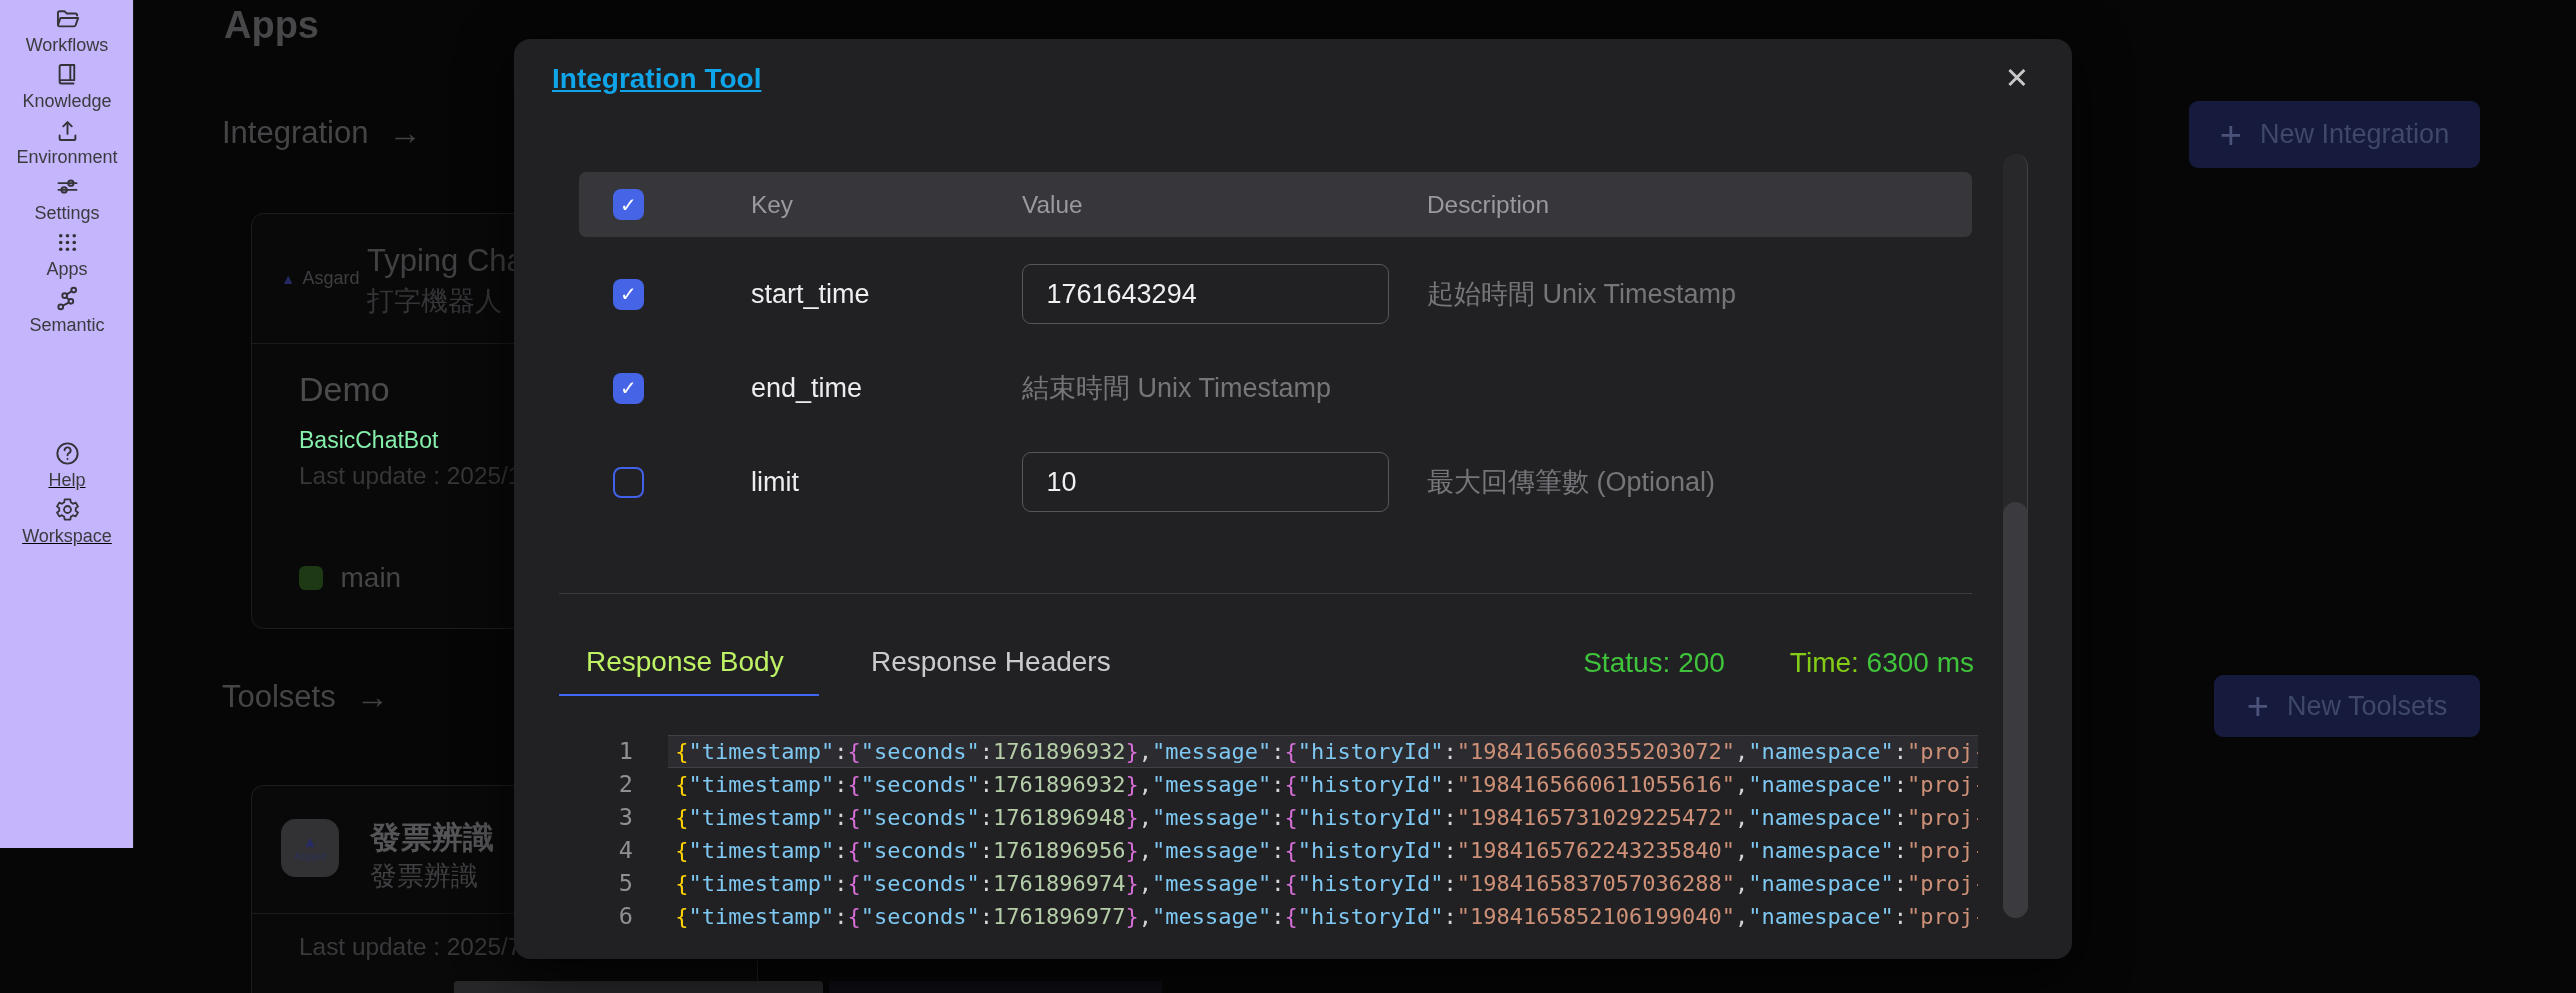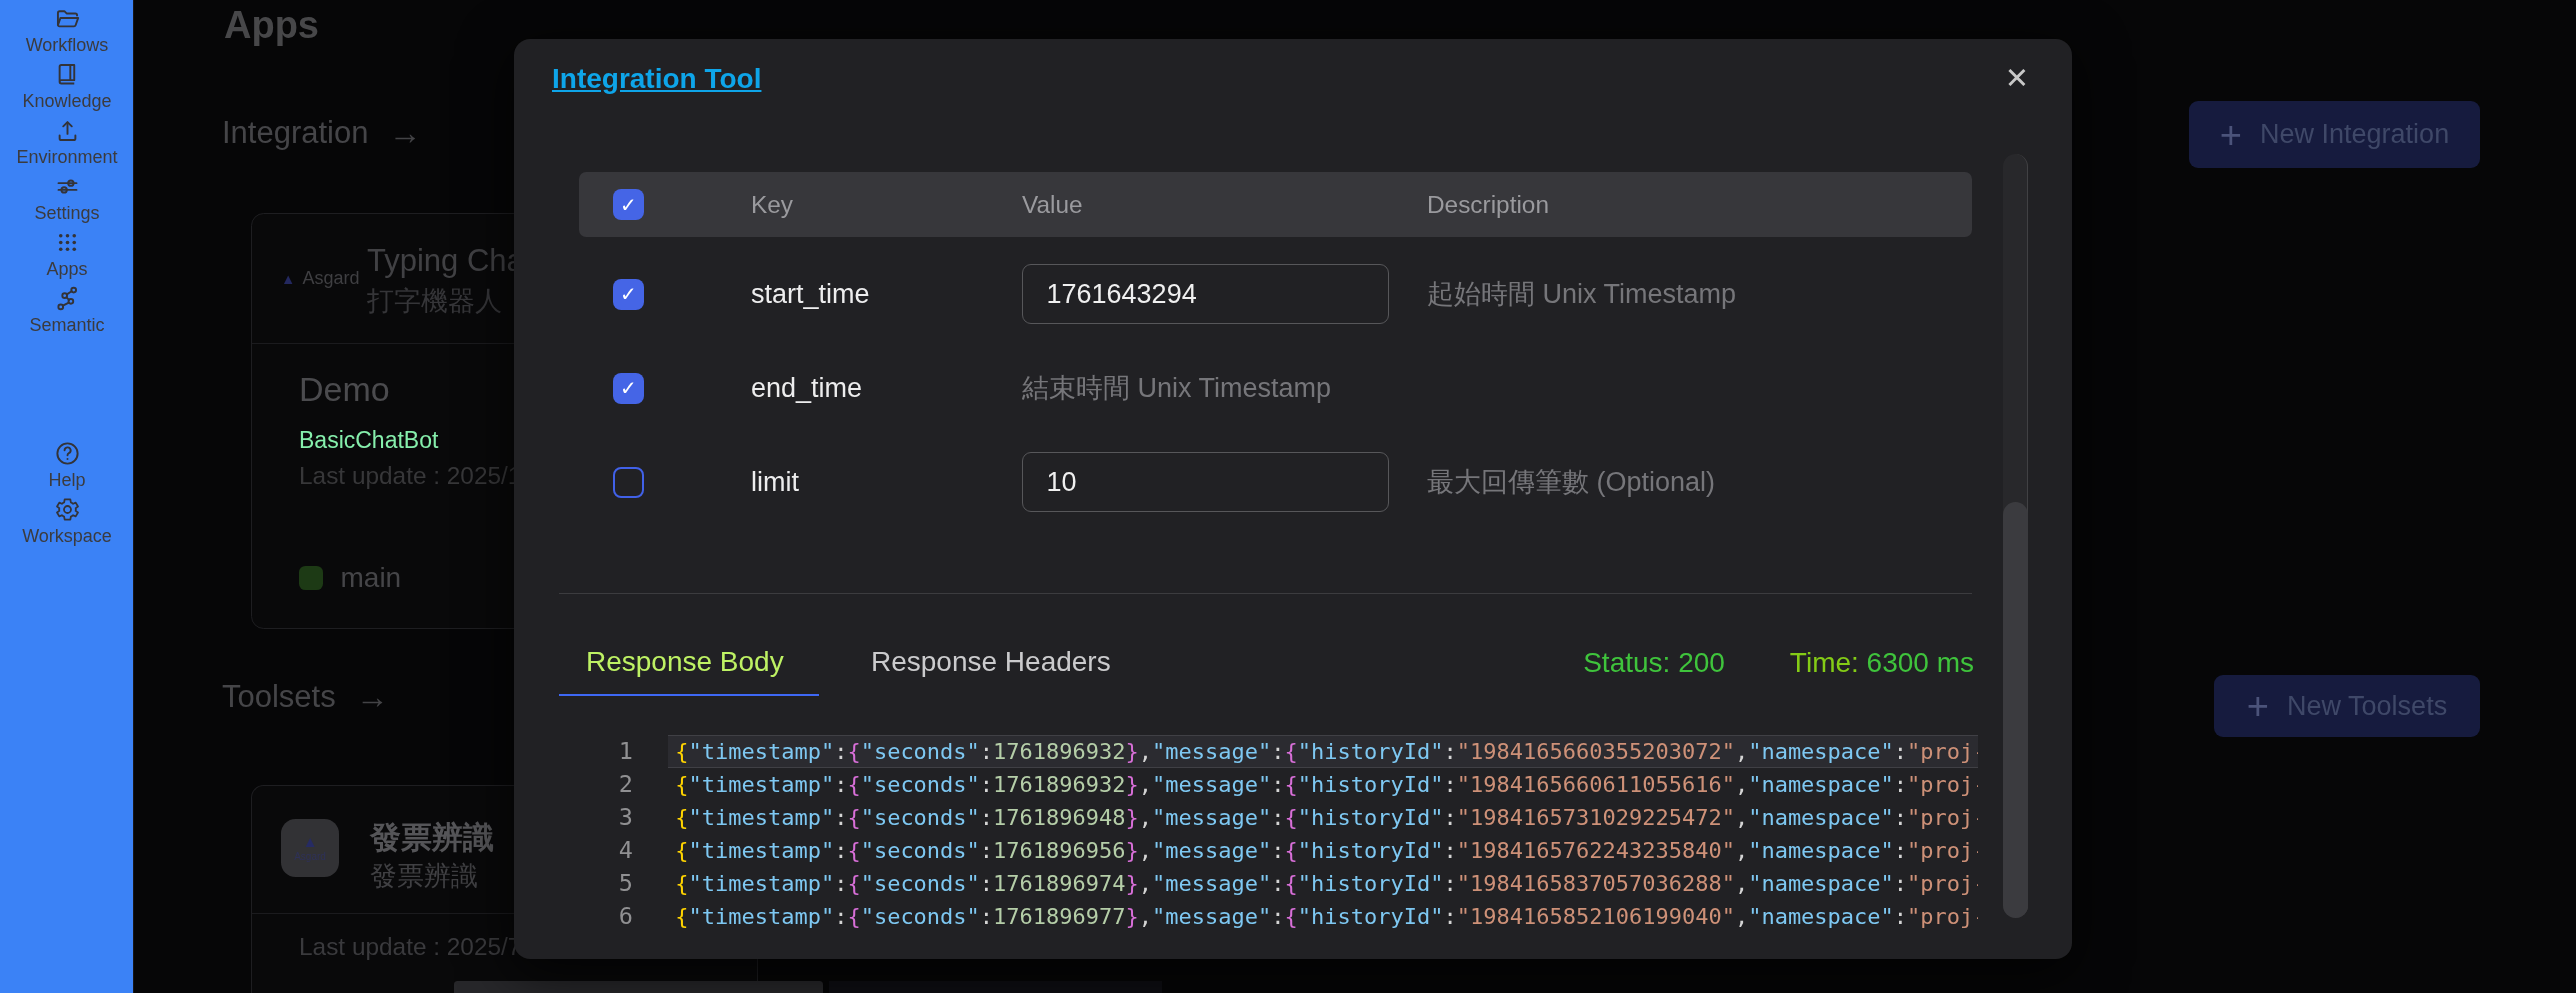--- a/index.html
+++ b/index.html
@@ -1,25 +1,25 @@
 <!DOCTYPE html>
 <html style="font-size:14.5px"><head>
 <meta charset="utf-8">
 <style>
   * { margin:0; padding:0; box-sizing:border-box; }
   html,body { width:2576px; height:993px; background:#060607; overflow:hidden;
               font-family:"Liberation Sans", sans-serif; }
   .screen { position:relative; width:2576px; height:993px; background:#060607; }
 
   
-  .sidebar { position:absolute; left:0; top:0; width:134px; height:993px;
-             background:#3b82f6; border-right:0.9px solid #17171a; z-index:2; }
+  .sidebar { position:absolute; left:0; top:0; width:134px; height:848px;
+             background:#c4b5fd; border-right:0.9px solid #17171a; z-index:2; }
   .nav-group { position:absolute; left:0; width:134px; display:flex; flex-direction:column; }
   #sidebar-top { top:5.4px; }
-  #sidebar-bottom { top:440px; }
+  #sidebar-bottom { top:440px;text-decoration:underline; }
   .nav-item { height:56px; display:flex; flex-direction:column; align-items:center; justify-content:flex-start; cursor:pointer; }
   .nav-icon { width:27px; height:27px; color:#333338; }
   .nav-icon svg { width:27px; height:27px; display:block; }
   .nav-label { margin-top:2.7px; font-size:18px; color:#3b3b3e; }
 
   
   .bg-content { position:absolute; inset:0; z-index:1; }
   .bg-title { position:absolute; left:224px; top:3.6px; font-size:38px; font-weight:bold; color:#474749; }
   .bg-link { position:absolute; font-size:31px; color:#454548; display:flex; gap:20px; align-items:center; cursor:pointer; }
   .bg-link .arrow { font-size:33px; color:#434346; }

